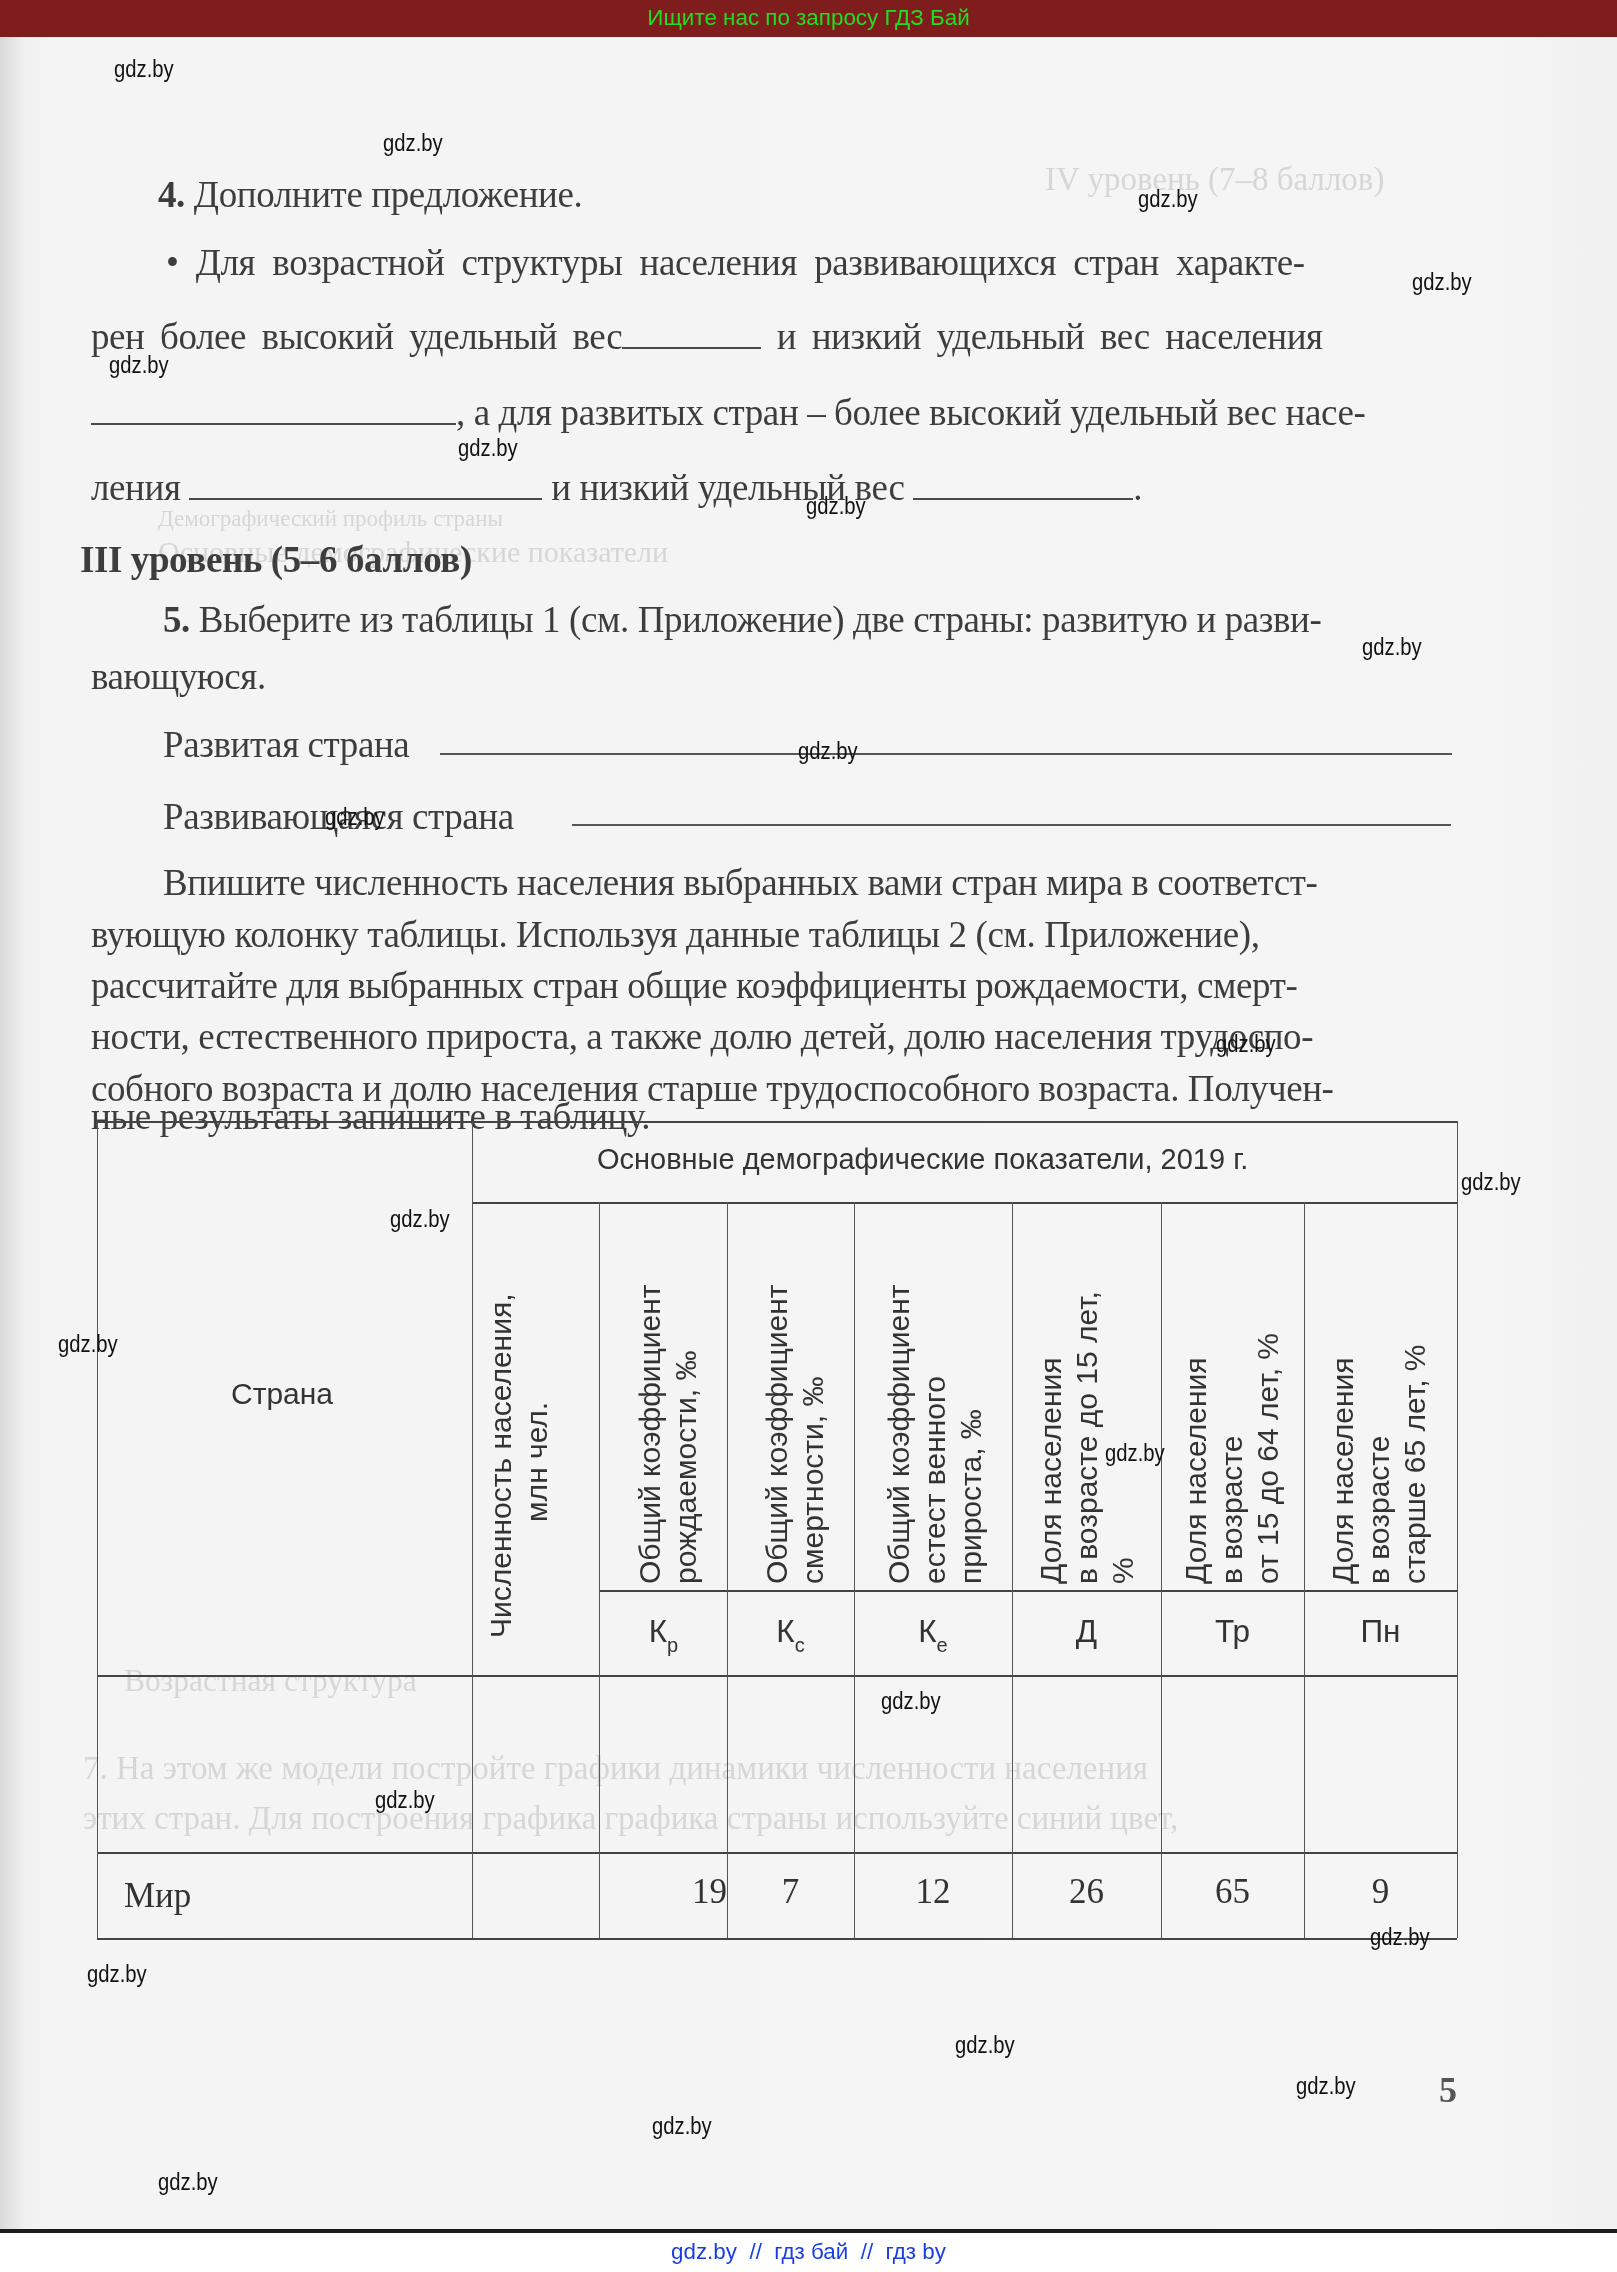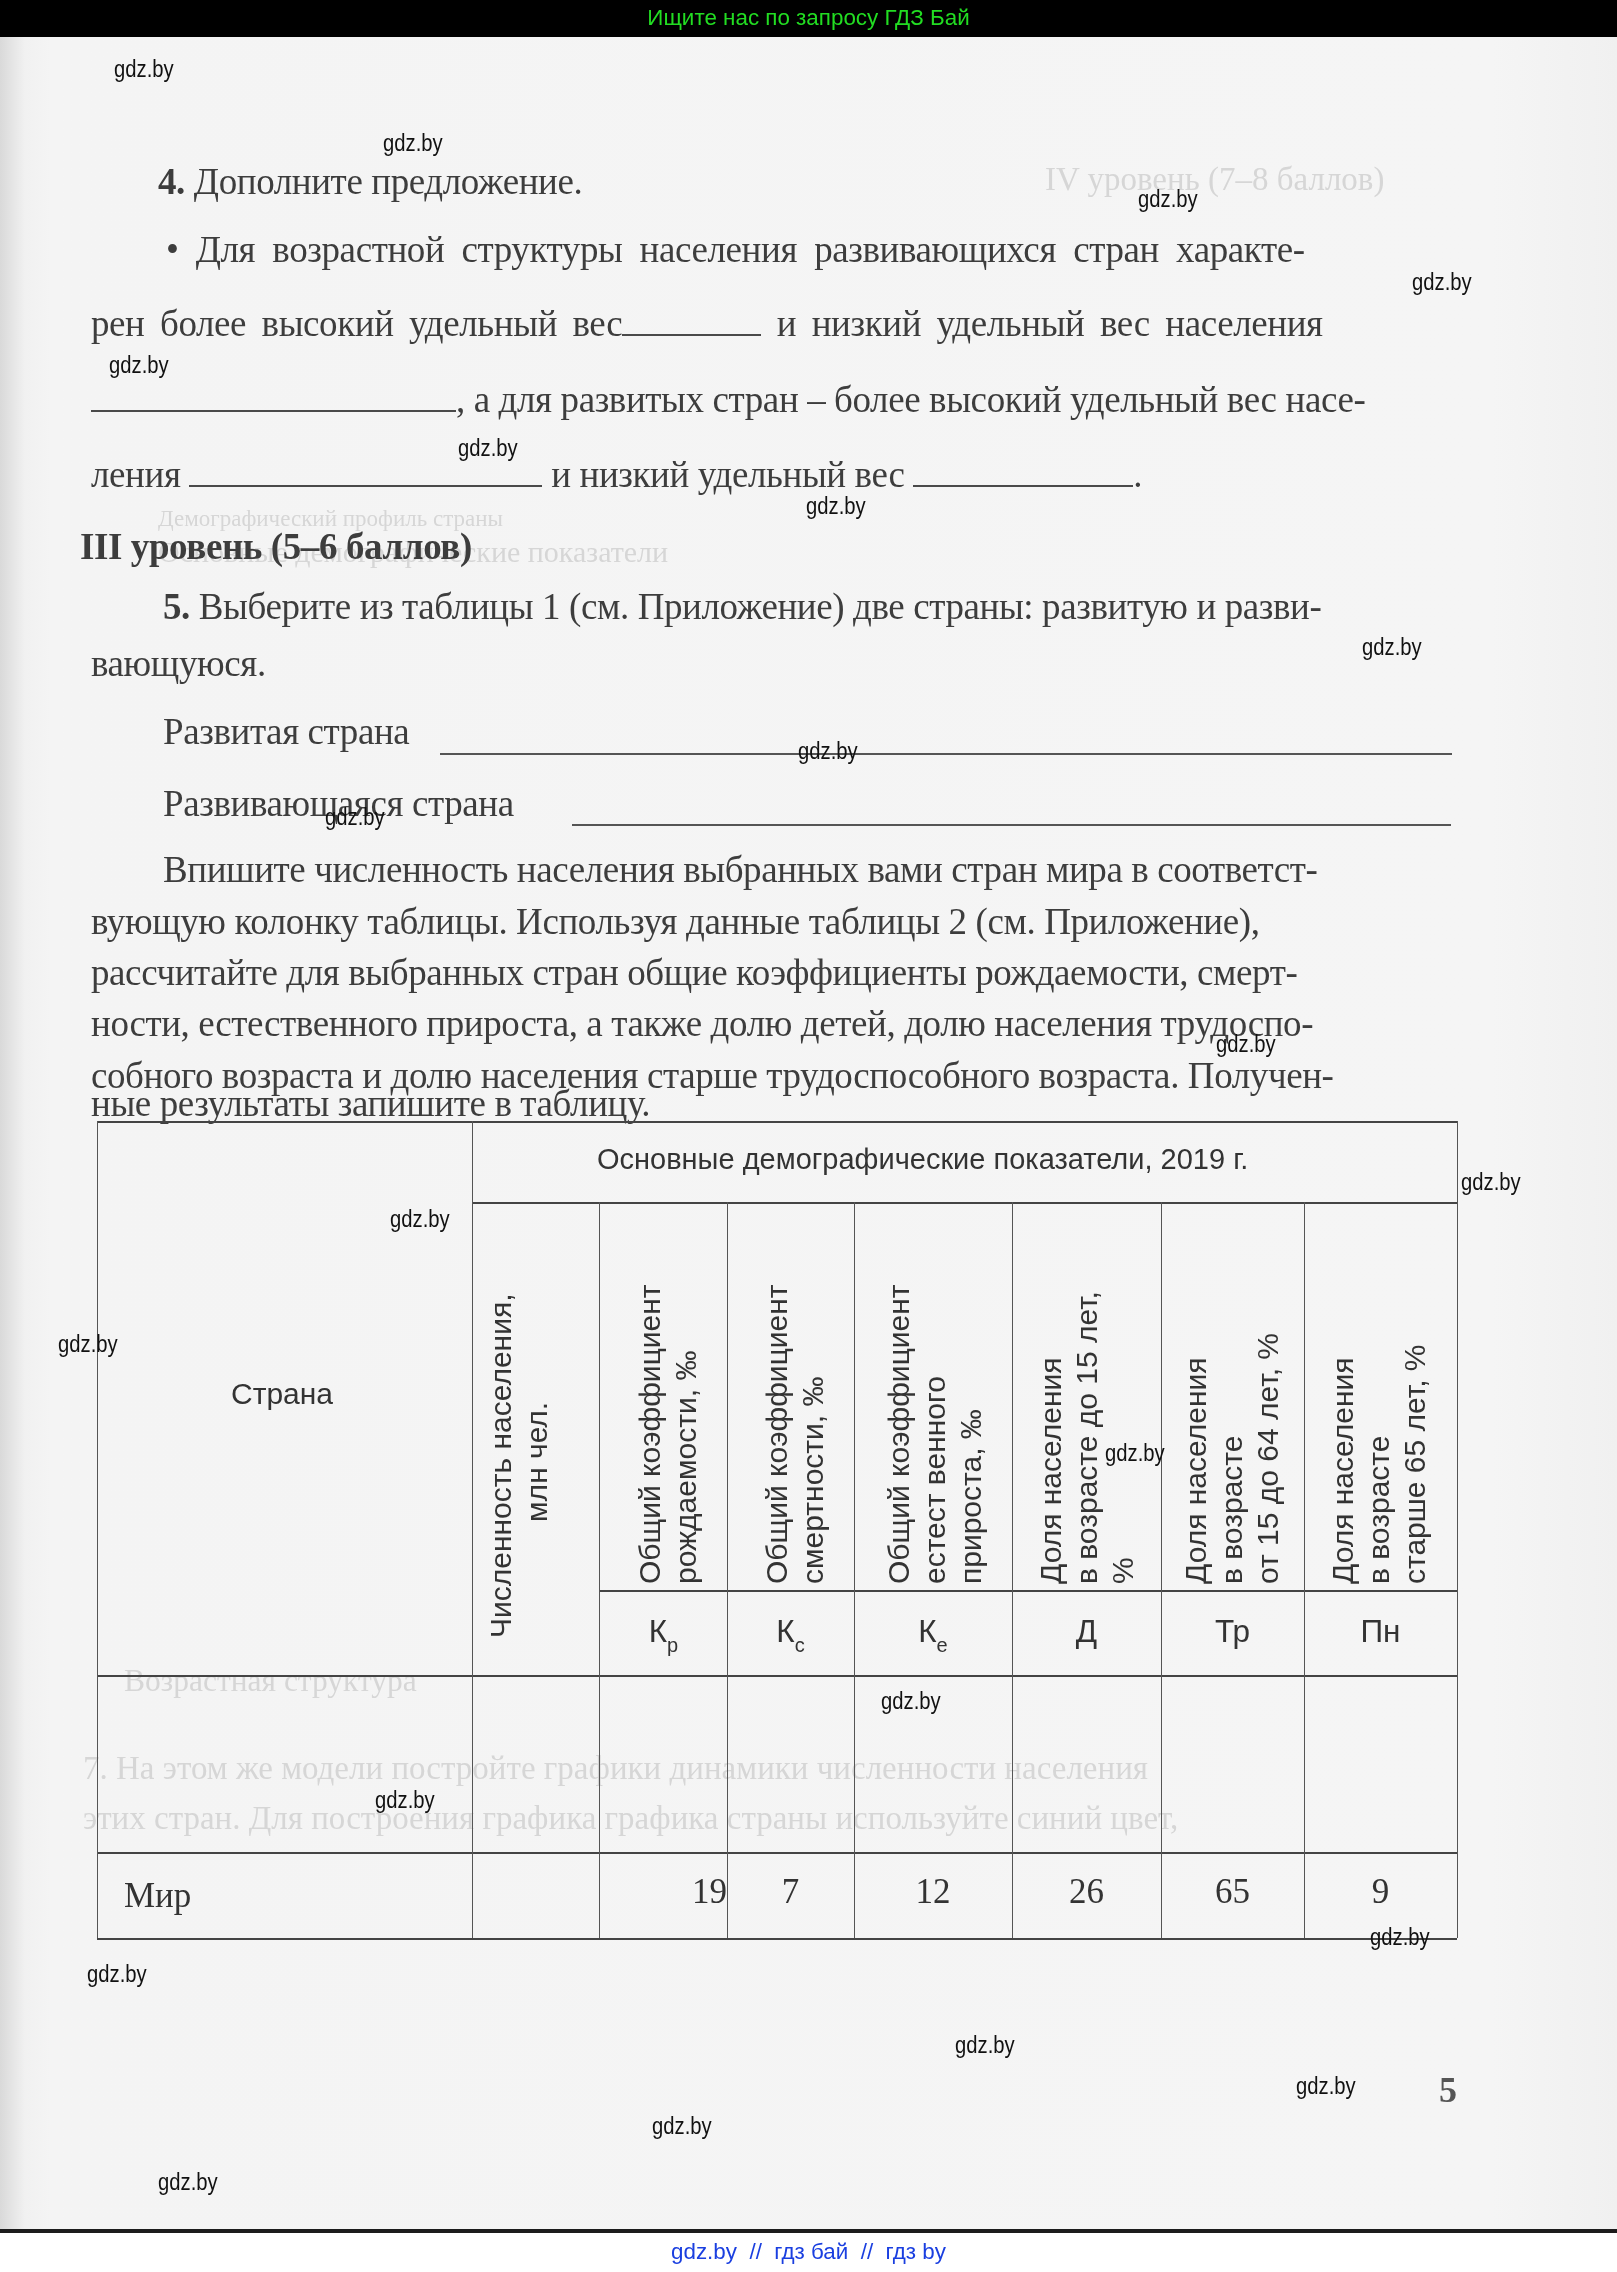--- a/index.html
+++ b/index.html
@@ -1,24 +1,24 @@
 <!DOCTYPE html>
 <html style="font-size:13.3px"><head>
 <meta charset="utf-8">
 <style>
   html, body { margin: 0; padding: 0; }
   body { width: 1617px; height: 2273px; position: relative; background: #ffffff; overflow: hidden; font-family: "Liberation Serif", serif; color: #3a3a3a; }
-  .banner { position: absolute; left: 0; top: 0; width: 1617px; height: 37px; background: #000000; text-align: center; font-family: "Liberation Sans", sans-serif; font-size: 22.4px; line-height: 35px; }
+  .banner { position: absolute; left: 0; top: 0; width: 1617px; height: 37px; background: #7f1d1d; text-align: center; font-family: "Liberation Sans", sans-serif; font-size: 22.4px; line-height: 35px; }
   .banner a { text-decoration: none; }
   .page { position: absolute; left: 0; top: 37px; width: 1617px; height: 2194px; background: linear-gradient(90deg, #d9d9d9 0px, #f1f1f1 25px, #f4f4f4 50px, #f5f5f5 1493px, #f0f0f0 1617px); }
   .page-bottom-edge { position: absolute; left: 0; top: 2229px; width: 1617px; height: 4.1px; background: #1c1c1c; }
   .footer { position: absolute; left: 0; top: 2234px; width: 1617px; height: 39px; background: #ffffff; text-align: center; font-family: "Liberation Sans", sans-serif; font-size: 22.4px; line-height: 36px; }
   .footer a { text-decoration: none; }
   .wm { position: absolute; font-family: "Liberation Sans", sans-serif; font-size: 23px; color: #111; transform: scaleX(0.88); transform-origin: left top; white-space: nowrap; }
-  .txt { position: absolute; white-space: nowrap; font-size: 37px; color: #3d3d3d; letter-spacing: -0.4px; }
+  .txt { position: absolute; white-space: nowrap; font-size: 37px; color: #3d3d3d; letter-spacing: -0.4px; margin-top: 13px; }
   .bold { font-weight: bold; }
   .blank { display: inline-block; border-bottom: 2.5px solid #4a4a4a; height: 33px; vertical-align: baseline; }
   .line { position: absolute; border-bottom: 2.5px solid #555; }
   
   .tline-h { position: absolute; height: 0; border-top: 2.5px solid #444; }
   .tline-v { position: absolute; width: 0; border-left: 1.7px solid #555; }
   .cell-text { position: absolute; font-family: "Liberation Sans", sans-serif; color: #333; }
   .vert { position: absolute; font-family: "Liberation Sans", sans-serif; font-size: 30px; line-height: 36px; color: #333; transform: rotate(-90deg); transform-origin: left top; white-space: nowrap; }
   .sym { position: absolute; font-family: "Liberation Sans", sans-serif; font-size: 31.5px; color: #333; text-align: center; }
   .sym sub { font-size: 20px; vertical-align: -10px; }

